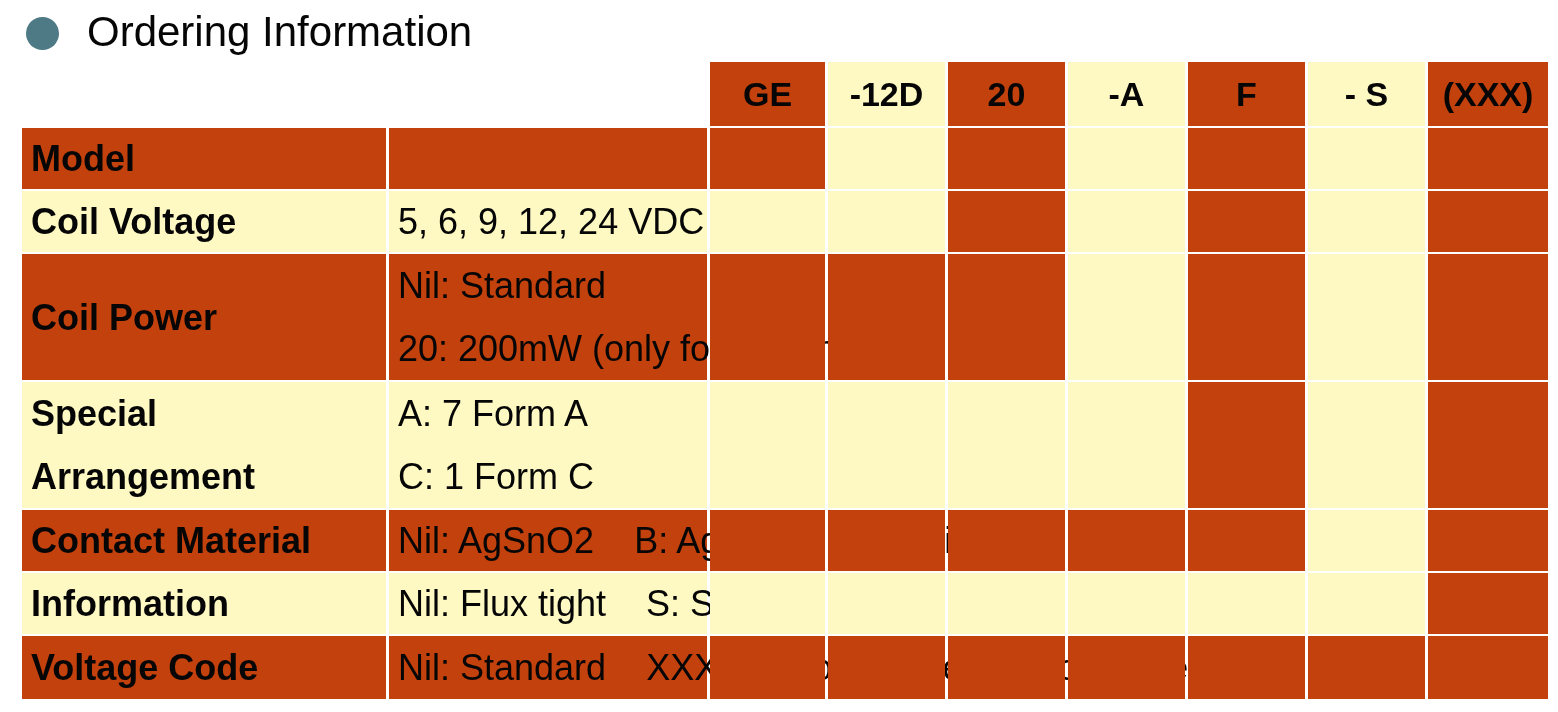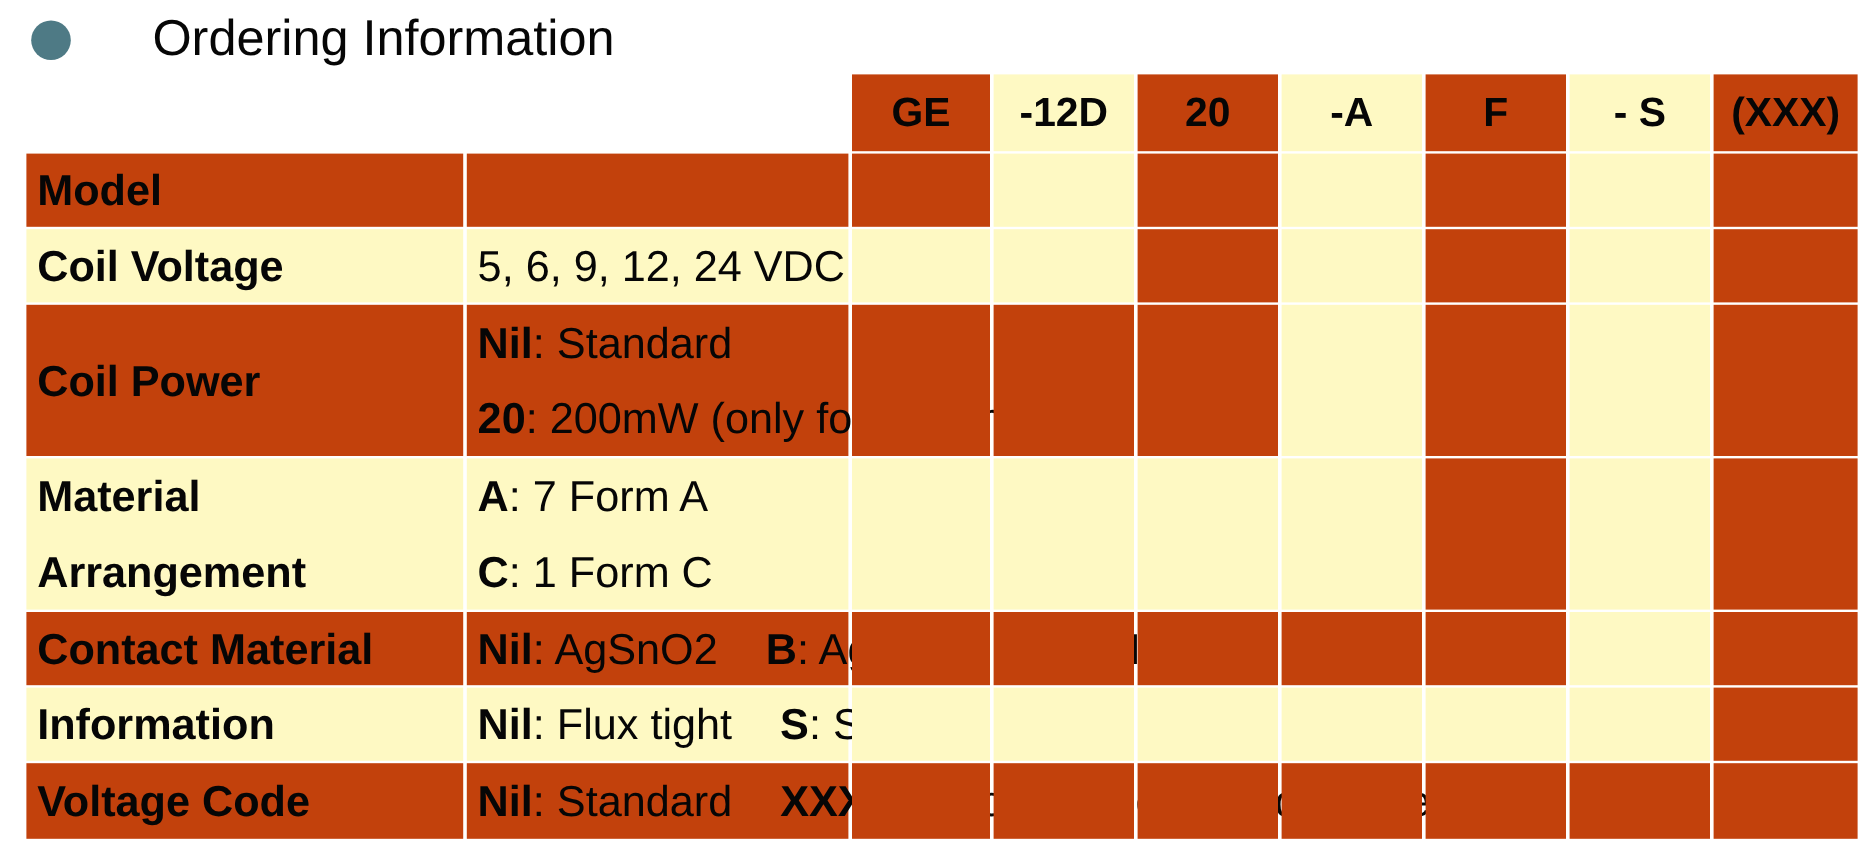--- a/index.html
+++ b/index.html
@@ -14,21 +14,21 @@
   .title-row {
     position: absolute; top: 4px; left: 26px;
     display: flex; align-items: center; height: 56px;
   }
   .bullet {
     width: 33px; height: 33px; border-radius: 50%;
     background: #4e7a85;
     margin-top: 2px;
   }
   .title {
-    margin: 0 0 0 68px;
+    margin: 0 0 0 28px;
     font-size: 42px; font-weight: normal;
     letter-spacing: 0px;
   }
   .grid {
     position: absolute; top: 62px; left: 22px;
     display: grid;
     grid-template-columns: 364px 318px 115px 117px 117px 117px 117px 117px 120px;
     grid-template-rows: 64px 61px 61px 126px 126px 61px 61px 63px;
     column-gap: 3px; row-gap: 2px;
     background: transparent;
@@ -43,21 +43,21 @@
   .w { background: transparent; }
   .hc { align-items: center; }
   .code {
     font-size: 34px; font-weight: bold; white-space: pre;
   }
   .line {
     font-size: 36px; line-height: 63px; white-space: pre;
   }
   .lab { font-weight: bold; padding-left: 9px; }
   .val { padding-left: 9px; }
-  .b { font-weight: bold; text-align: right; }
+  .b { font-weight: normal; text-align: right; }
 </style>
 </head>
 <body>
 
 <div class="title-row">
   <span class="bullet"></span>
   <h1 class="title">Ordering Information</h1>
 </div>
 
 <div class="grid">
@@ -121,21 +121,21 @@
   </div>
   <div class="cell t"></div>
   <div class="cell t"></div>
   <div class="cell t"></div>
   <div class="cell g"></div>
   <div class="cell t"></div>
   <div class="cell g"></div>
   <div class="cell t"></div>
 
   <div class="cell g">
-    <span class="line lab">Material</span>
+    <span class="line lab">Special</span>
     <span class="line lab">Arrangement</span>
   </div>
   <div class="cell g">
     <span class="line val"><span class="b">A</span><span>: 7 Form A</span></span>
     <span class="line val"><span class="b">C</span><span>: 1 Form C</span></span>
   </div>
   <div class="cell g"></div>
   <div class="cell g"></div>
   <div class="cell g"></div>
   <div class="cell g"></div>

